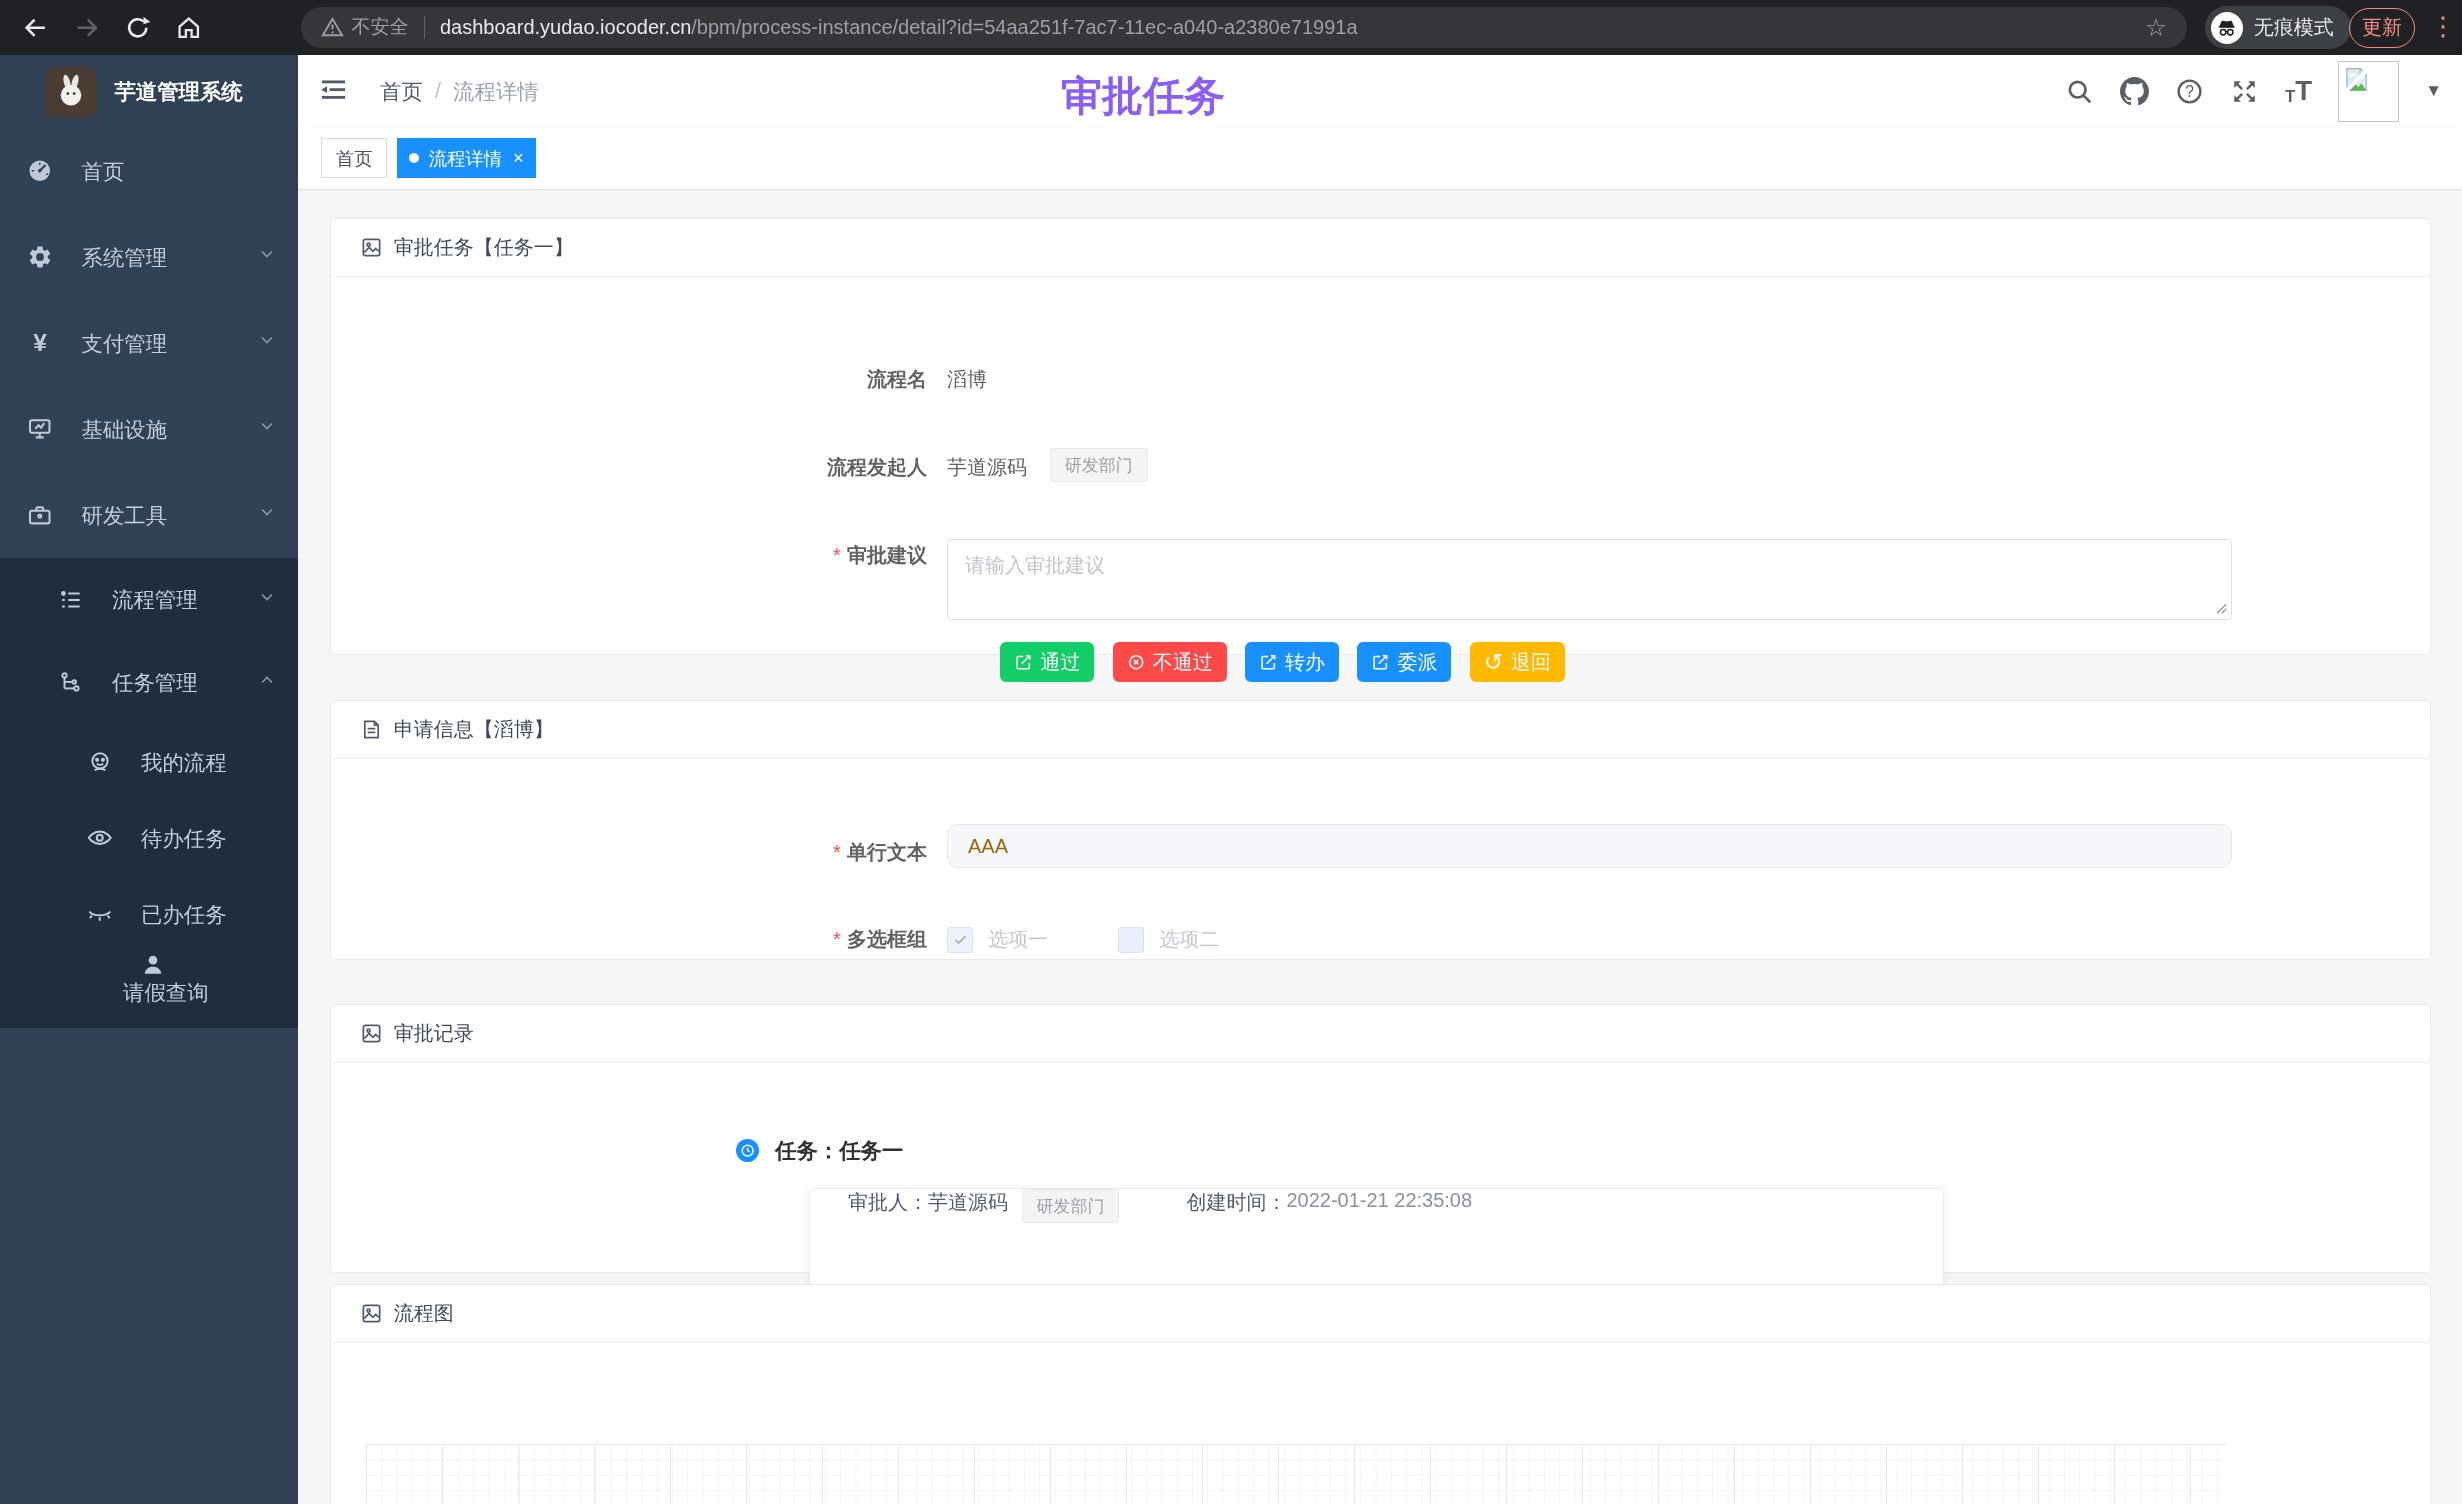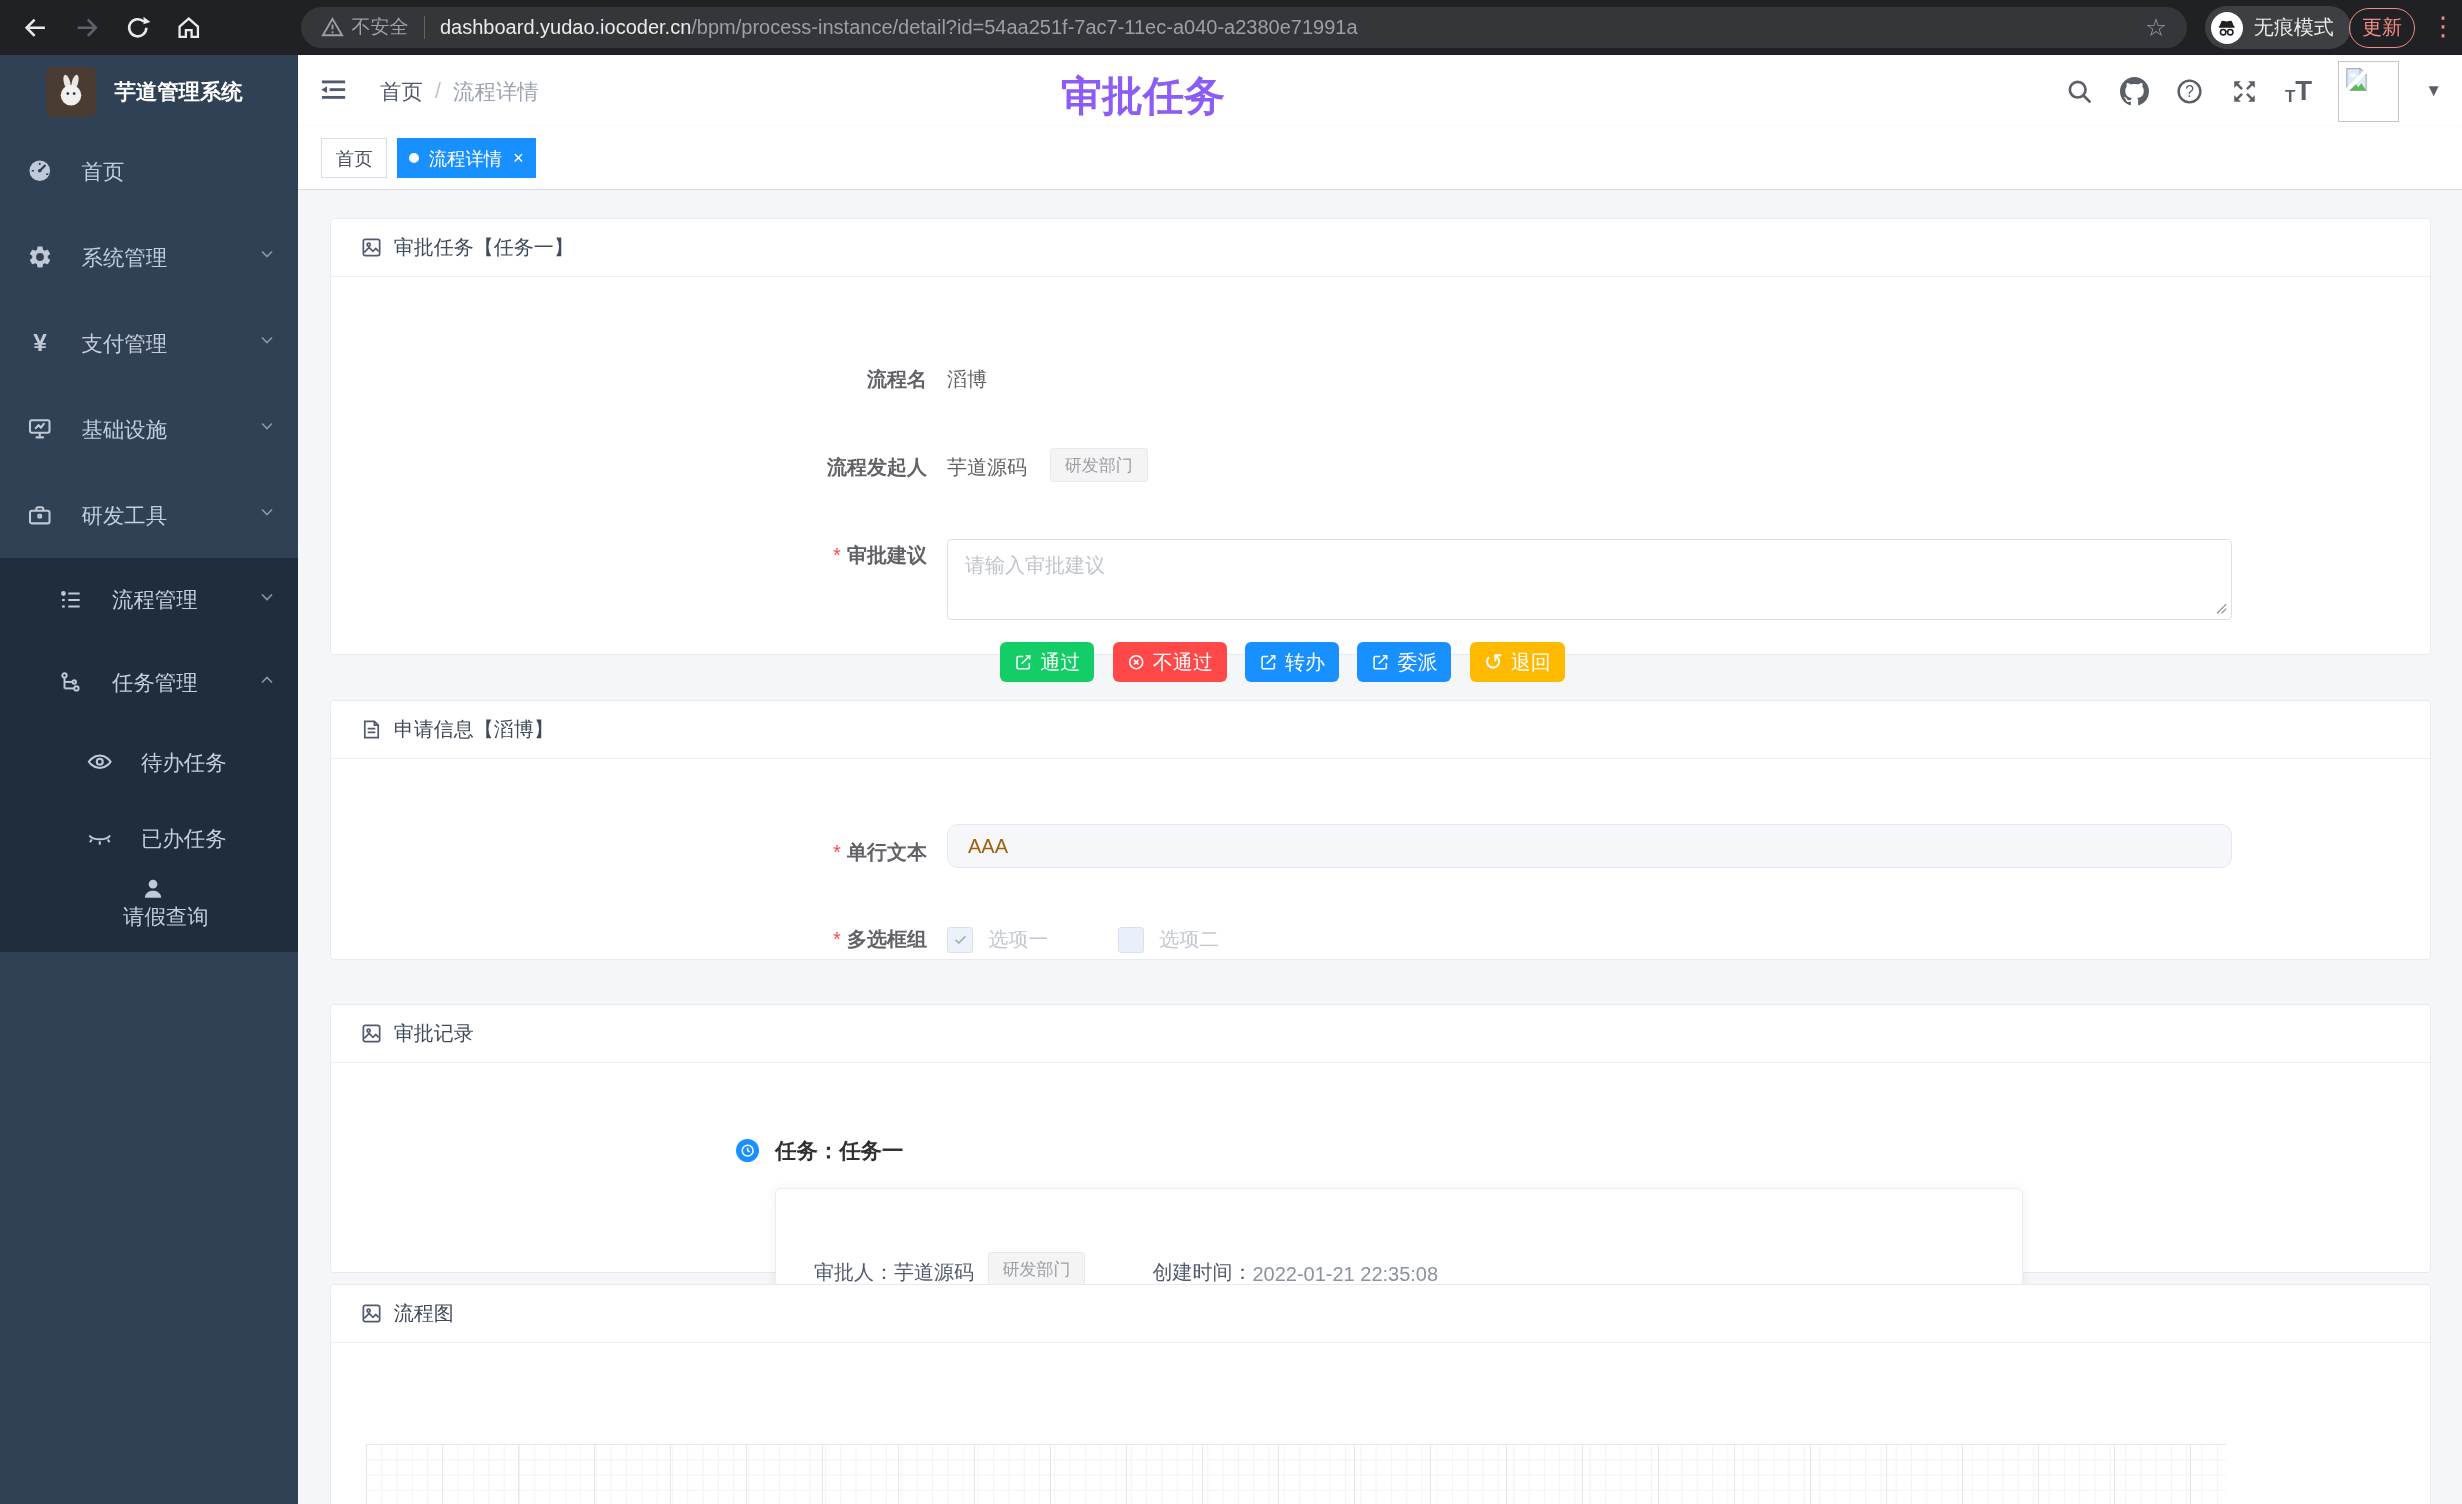--- a/index.html
+++ b/index.html
@@ -72,21 +72,21 @@
   #sug-textarea::placeholder { color:#c0c4cc; }
   .resize-grip { position:absolute; left:1883px; top:324px; width:15.3px; height:15.3px; pointer-events:none; }
   #btn-row { position:absolute; left:0; top:365px; width:1903px; display:flex; justify-content:center; gap:18.4px; }
   .act-btn { height:40px; border:none; border-radius:6.1px; color:#fff; font-size:20px; display:flex; align-items:center; justify-content:center; gap:7.6px; padding:0 14px; cursor:pointer; font-family:"Liberation Sans",sans-serif; }
   #aaa-input { position:absolute; left:616px; top:65px; width:1285px; height:44px; background:#f5f7fa; border:0.8px solid #e4e7ed; border-radius:11px; font-size:20px; color:#a16207; padding:0 20px; font-family:"Liberation Sans",sans-serif; }
   .cbx { position:absolute; top:167px; display:flex; align-items:center; gap:15.3px; }
   .cbx-box { width:26px; height:26px; border:0.8px solid #dcdfe6; border-radius:3.1px; background:#edf1f9; display:flex; align-items:center; justify-content:center; }
   .cbx-lbl { font-size:20px; color:#c3c7cf; white-space:nowrap; }
   #tl-dot { position:absolute; left:405px; top:76px; width:23px; height:23px; border-radius:50%; display:flex; align-items:center; justify-content:center; }
   #task-line { position:absolute; left:444px; top:73px; font-size:21.4px; font-weight:bold; color:#303133; }
-  #rec-card { position:absolute; left:444px; top:125px; width:1248px; height:99px; background:#fff; border:0.8px solid #e9ecf2; border-radius:6.1px; box-shadow:0 1.5px 10.7px rgba(31,45,61,.08); display:flex; align-items:flex-end; padding-left:38px; font-size:20px; color:#515a6e; }
+  #rec-card { position:absolute; left:478px; top:125px; width:1135px; height:99px; background:#fff; border:0.8px solid #e9ecf2; border-radius:6.1px; box-shadow:0 1.5px 10.7px rgba(31,45,61,.08); display:flex; align-items:flex-start; padding-left:38px; font-size:20px; color:#515a6e; }
   #rec-card .mini-tag2 { height:34px; display:flex; align-items:center; padding:0 13.8px; background:#f4f4f5; border:0.8px solid #e9e9eb; border-radius:3.1px; font-size:17px; color:#9a9ea6; margin-left:13.8px; }
   #rec-time { color:#8a919f; }
   #bpmn-grid { position:absolute; left:35px; top:101px; width:1860px; height:428px; background-color:#fff;
     background-image:
       linear-gradient(#e7e7eb 0.8px, transparent 0.8px),
       linear-gradient(90deg, #e7e7eb 0.8px, transparent 0.8px),
       linear-gradient(#f3f3f6 0.8px, transparent 0.8px),
       linear-gradient(90deg, #f3f3f6 0.8px, transparent 0.8px);
     background-size:76px 76px, 76px 76px, 15.3px 15.3px, 15.3px 15.3px; }
 </style>
@@ -236,20 +236,32 @@
             <path d="M6 17h9"></path>
             <circle cx="17" cy="17" r="2"></circle>
             <path d="M6 11h7"></path>
             <circle cx="15" cy="11" r="1.6"></circle>
           </svg>
         </span>
       <span class="lbl">任务管理</span>
       <span class="chev up"><svg width="20" height="20" viewBox="0 0 24 24">
             <path d="M6 9l6 6 6-6" stroke="#8a97a8" stroke-width="2" fill="none"></path>
           </svg></span>
+    </div>
+    <div class="s-item lv3">
+      <span class="mi">
+          <svg width="26" height="26" viewBox="0 0 24 24" fill="none" stroke="#bfc9d8" stroke-width="1.8">
+            <circle cx="12" cy="11" r="7"></circle>
+            <circle cx="9.3" cy="10" r="1" fill="#bfc9d8"></circle>
+            <circle cx="14.7" cy="10" r="1" fill="#bfc9d8"></circle>
+            <path d="M9 13.5c1.8 1.6 4.2 1.6 6 0"></path>
+            <path d="M7 19.5c3-1.6 7-1.6 10 0"></path>
+          </svg>
+        </span>
+      <span class="lbl">我的流程</span>
     </div>
     <div class="s-item lv3">
       <span class="mi">
           <svg width="27.5" height="27.5" viewBox="0 0 24 24" fill="none" stroke="#bfc9d8" stroke-width="1.8">
             <path d="M2.5 12S6 6.5 12 6.5 21.5 12 21.5 12 18 17.5 12 17.5 2.5 12 2.5 12z"></path>
             <circle cx="12" cy="12" r="2.6"></circle>
           </svg>
         </span>
       <span class="lbl">待办任务</span>
     </div>

